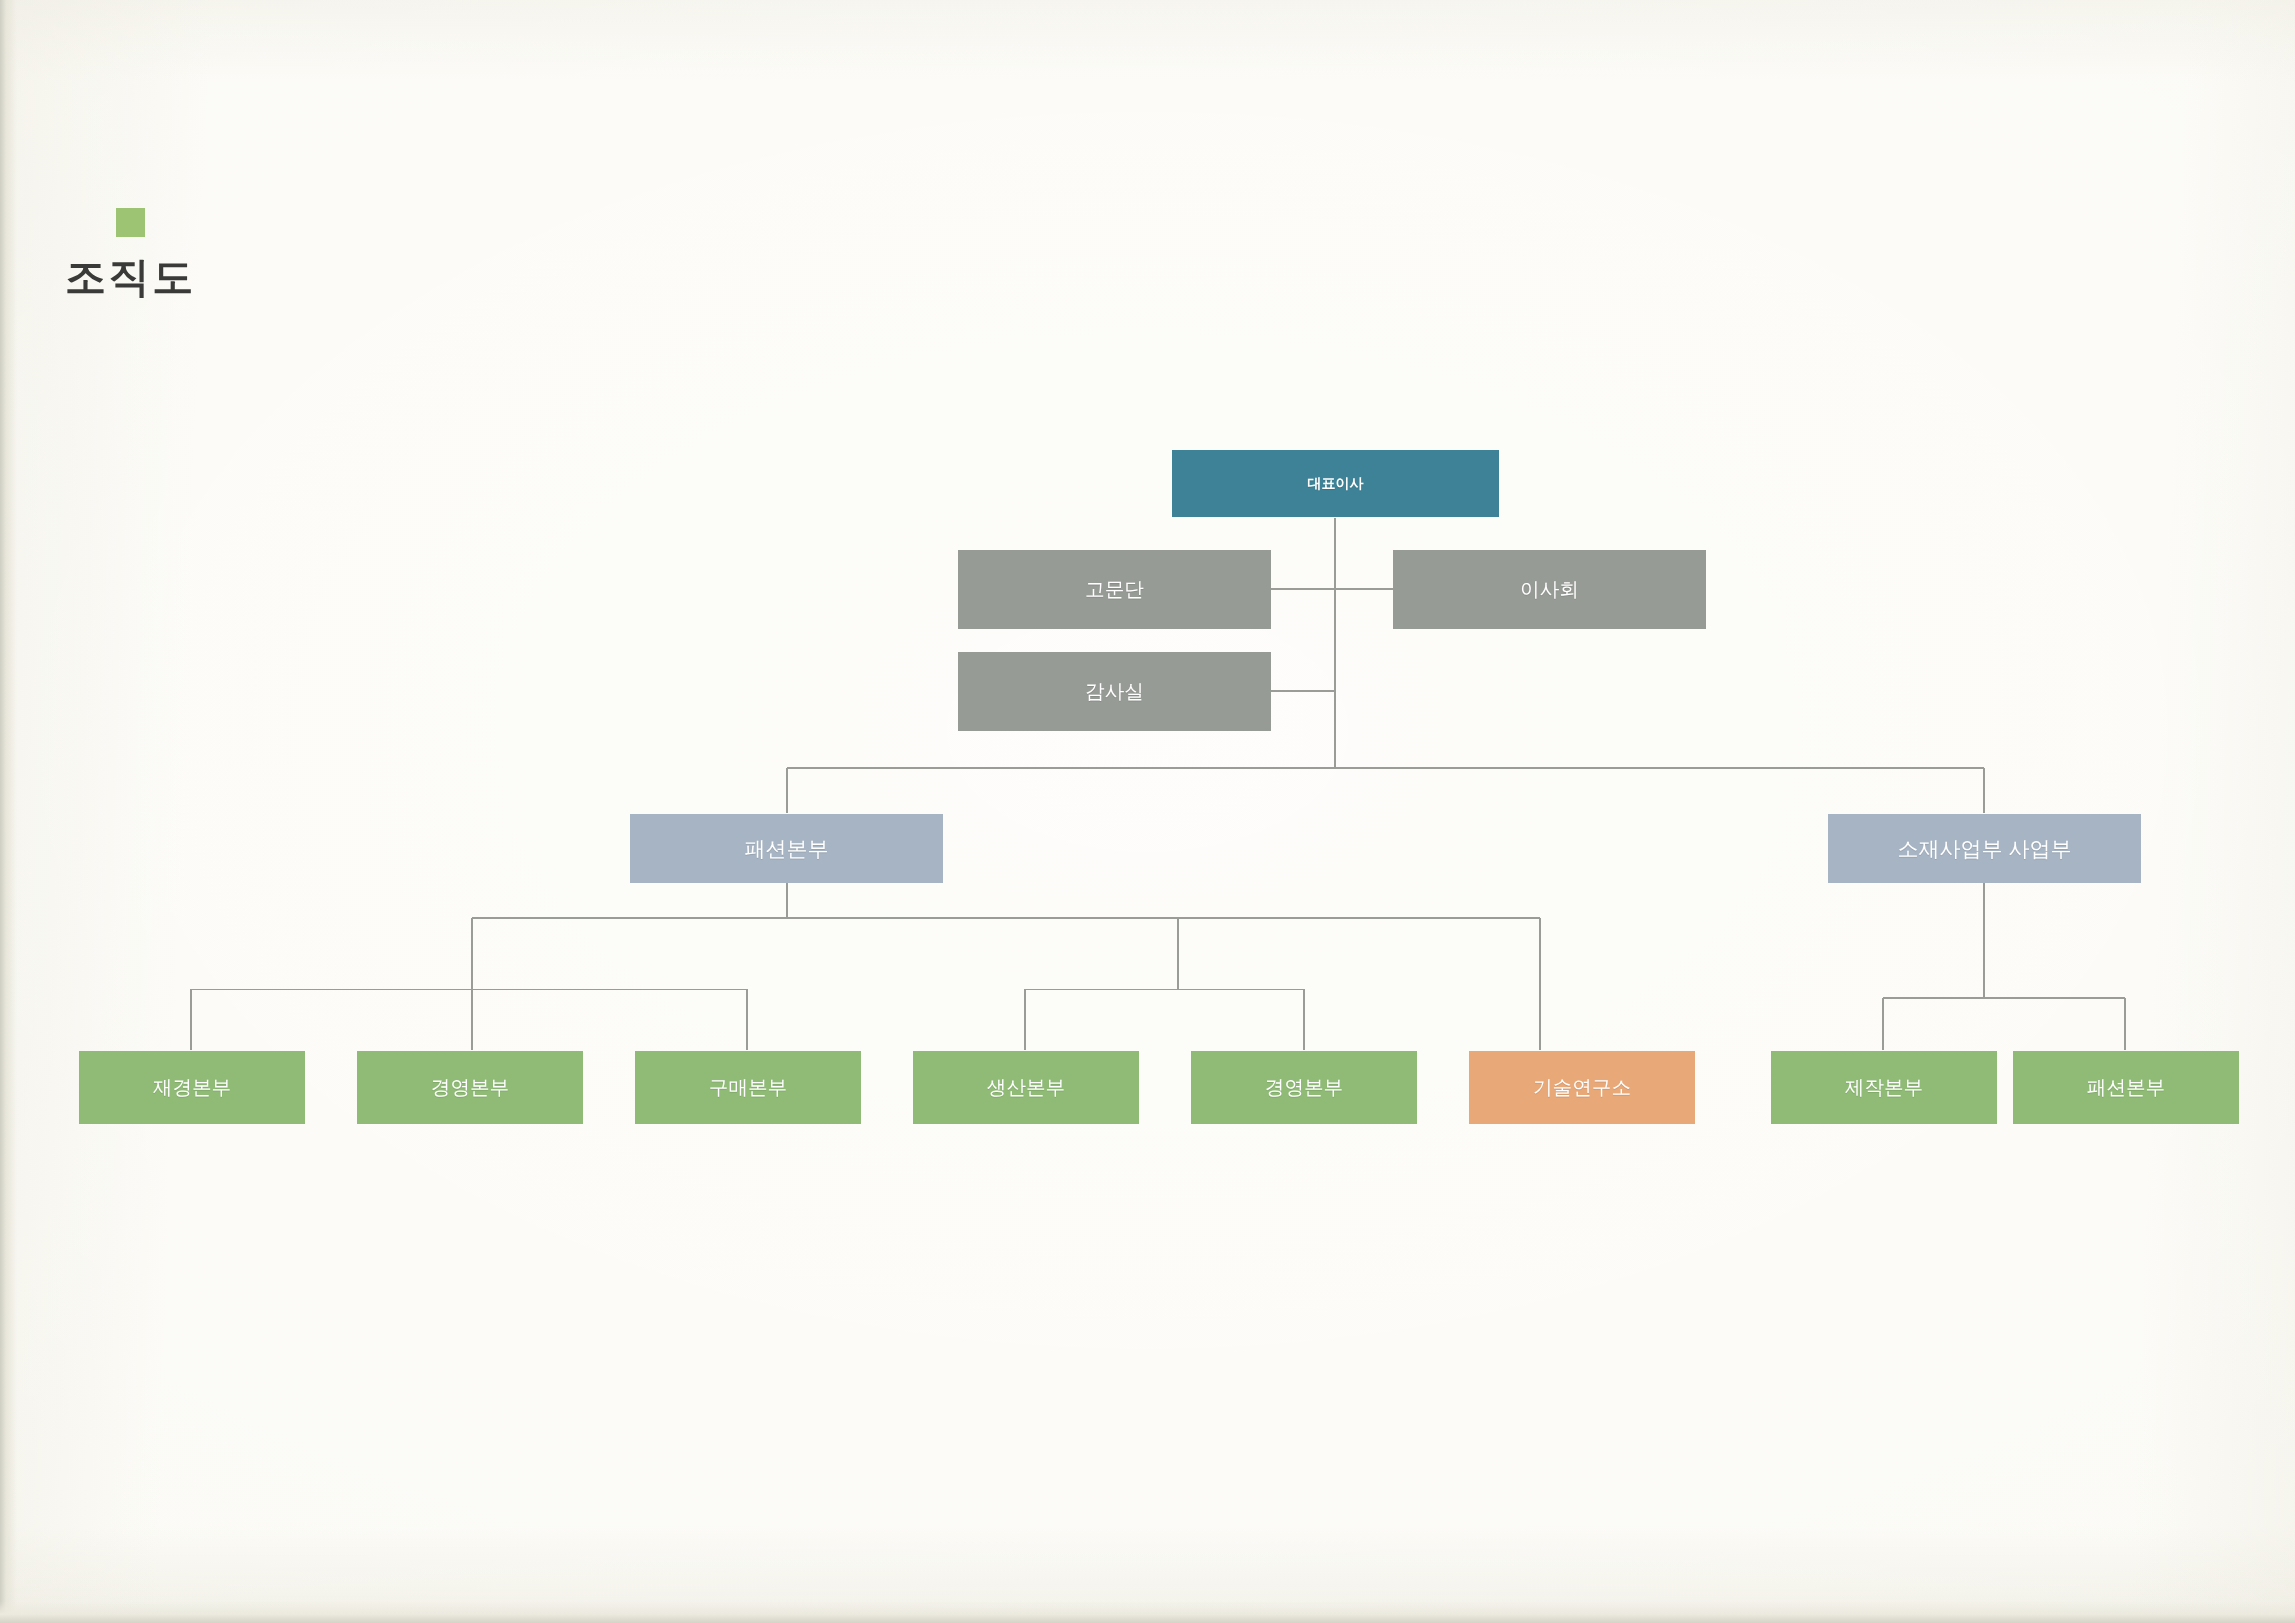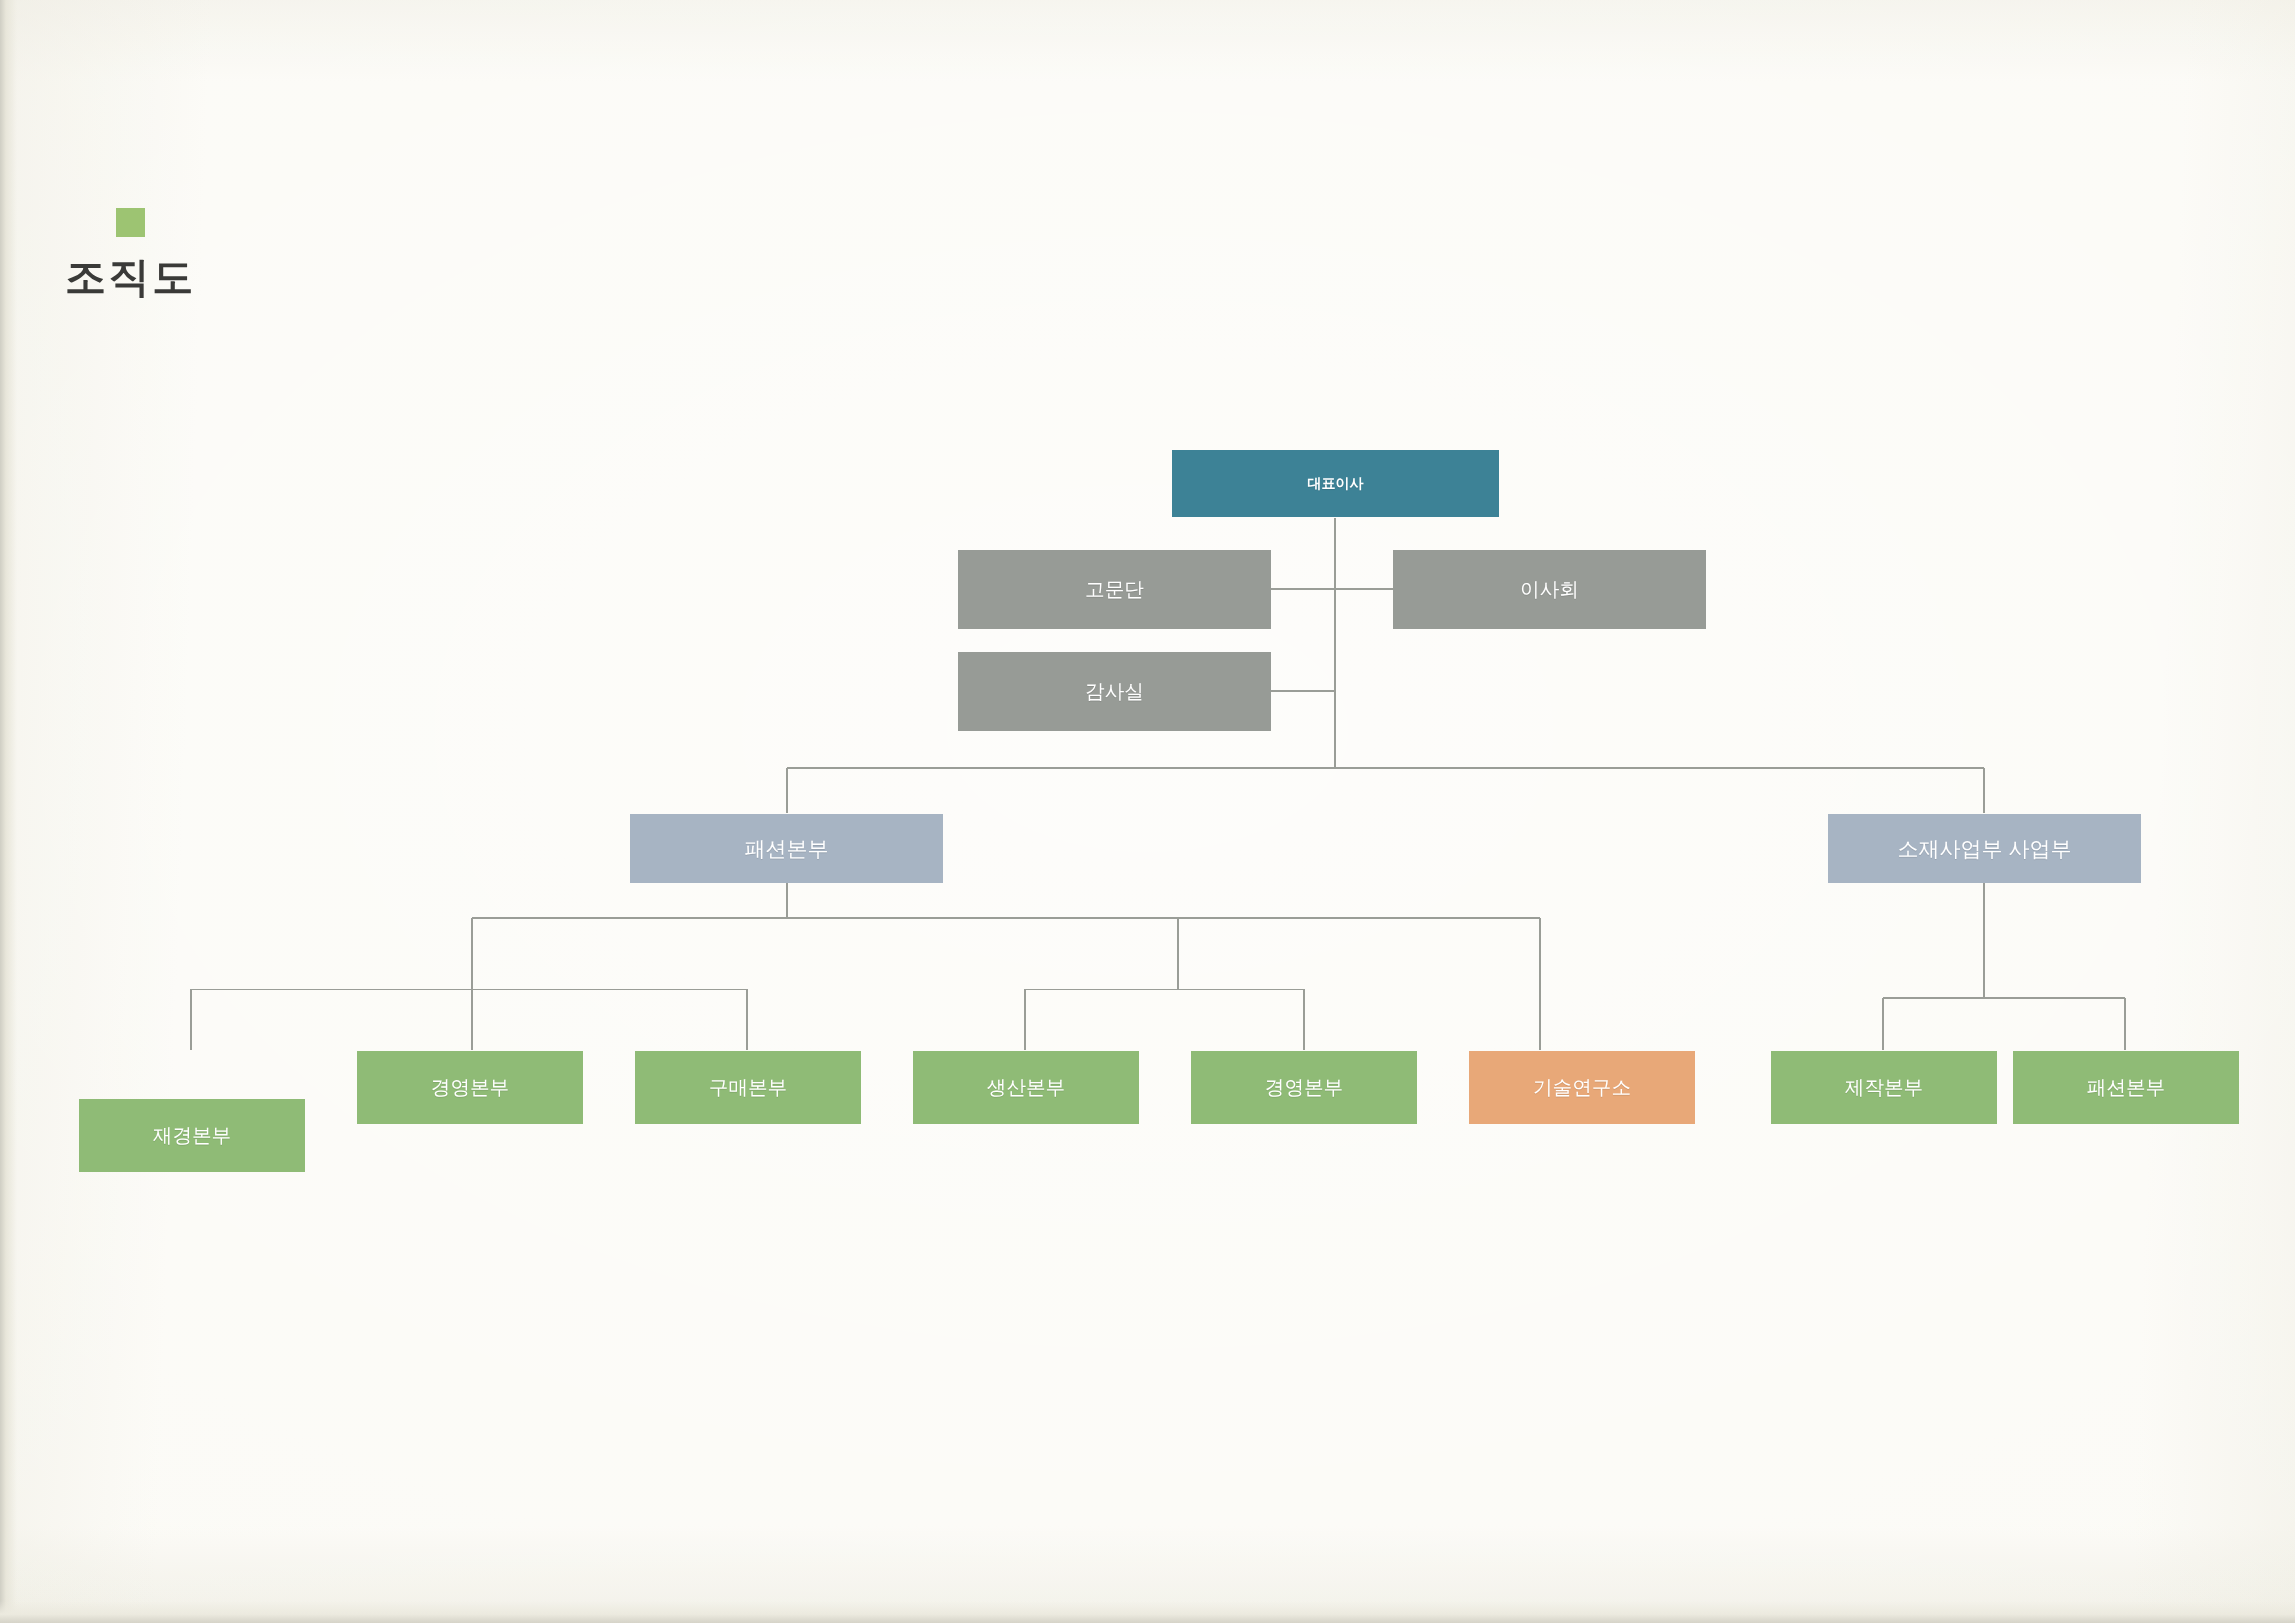--- a/index.html
+++ b/index.html
@@ -198,21 +198,21 @@
     </div>
 
     <div class="node node-division" style="left:630px; top:814px; width:313px; height:69px;">
       <span>패션본부</span>
     </div>
 
     <div class="node node-division" style="left:1828px; top:814px; width:313px; height:69px;">
       <span>소재사업부 사업부</span>
     </div>
 
-    <div class="node node-dept" style="left:79px; top:1051px; width:226px; height:73px;margin-top:48px;">
+    <div class="node node-dept" style="left:79px; top:1051px; width:226px; height:73px;">
       <span>재경본부</span>
     </div>
 
     <div class="node node-dept" style="left:357px; top:1051px; width:226px; height:73px;">
       <span>경영본부</span>
     </div>
 
     <div class="node node-dept" style="left:635px; top:1051px; width:226px; height:73px;">
       <span>구매본부</span>
     </div>

